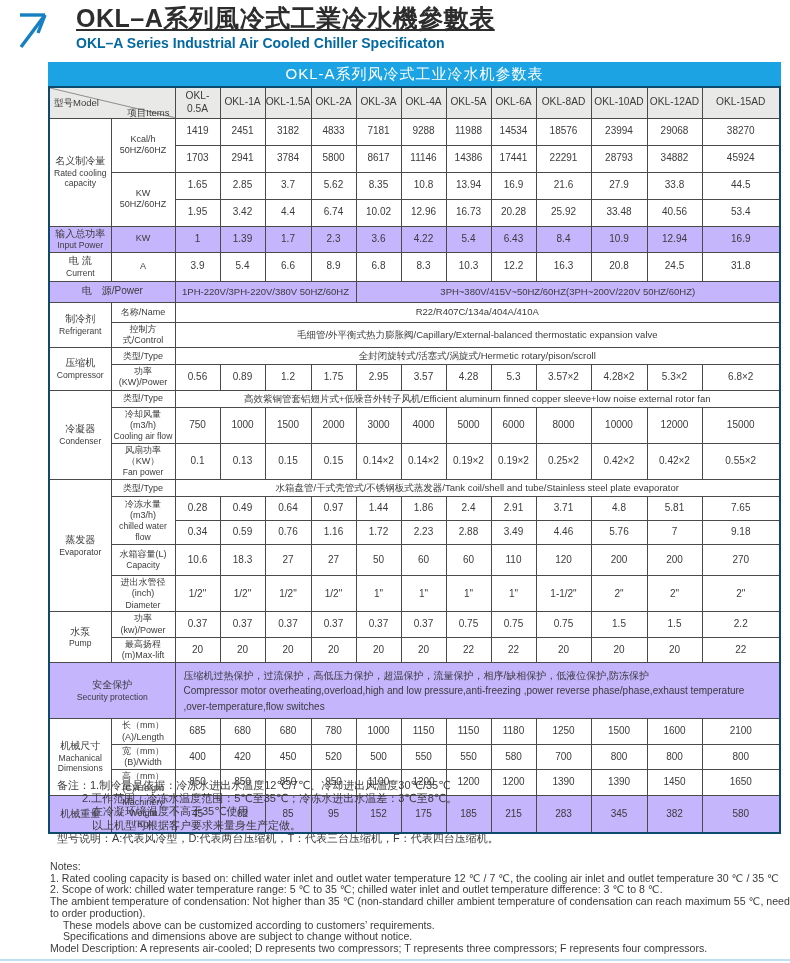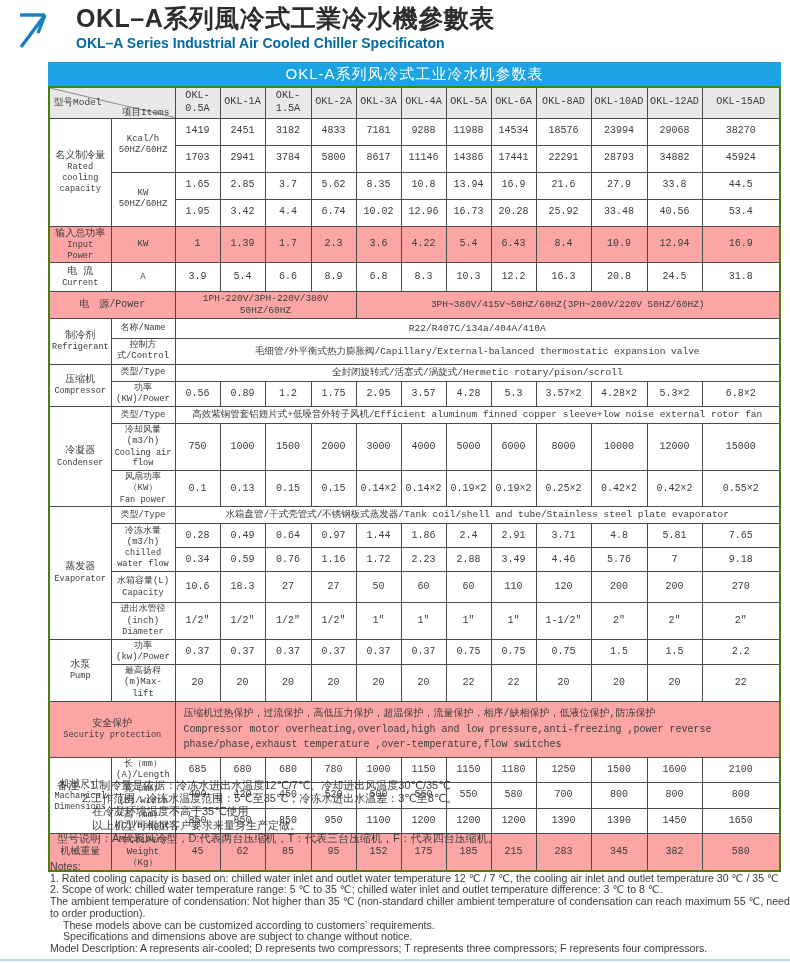--- a/index.html
+++ b/index.html
@@ -3,31 +3,31 @@
 <meta charset="utf-8">
 <style>
   * { box-sizing: border-box; }
   html,body { margin:0; padding:0; }
   body {
     width:790px; height:963px; position:relative; background:#ffffff;
     font-family:"Liberation Sans","DejaVu Sans",sans-serif; color:#333;
     overflow:hidden;
   }
   .brand-icon { position:absolute; left:8px; top:6px; width:46px; height:46px; }
-  .title-zh { position:absolute; left:76px; top:2px; font-size:25px; font-weight:bold; color:#2d2d2d; letter-spacing:0.5px; white-space:nowrap; }
+  .title-zh { position:absolute; left:76px; top:2px; font-size:25px; font-weight:bold; color:#2d2d2d; letter-spacing:0.5px; white-space:nowrap;text-decoration:underline; }
   .title-en { position:absolute; left:76px; top:35px; font-size:14px; font-weight:bold; color:#0369a1; white-space:nowrap; }
 
   .table-wrap { position:absolute; left:48px; top:62px; width:733px; }
   .banner { height:24px; background:#1ba3e3; color:#ffffff; font-size:15px;
             display:flex; align-items:center; justify-content:center; letter-spacing:1px; }
-  table { border-collapse:collapse; table-layout:fixed; width:733px; border:2px solid #4d7c0f;font-family:Liberation Mono, monospace; }
+  table { border-collapse:collapse; table-layout:fixed; width:733px; border:2px solid #0c4a6e; }
   td { border:1px solid #4a4a4a; text-align:center; vertical-align:middle;
        font-size:10px; color:#3b3b3b; padding:1px 2px; line-height:1.25; overflow:hidden; }
   tr.header td { background:#e9e9e7; font-size:10.2px; height:31px; padding:1px 0; }
-  tr.shade td { background:#fca5a5; }
+  tr.shade td { background:#c4b5fd; }
   td.group { font-size:10px; }
   td.group .l2, td.item .l2 { display:block; font-size:8.6px; }
   td.group .l1, td.item .l1 { display:block; }
   td.item { font-size:9px; }
   td.span-text { font-size:9.5px; }
   td.left-text { text-align:left; padding:0 8px; font-size:10px; line-height:1.55; }
   .corner { position:relative; padding:0; }
   .corner svg { position:absolute; left:0; top:0; width:100%; height:100%; }
   .corner .c-model { position:absolute; left:4px; top:9px; font-size:9.5px; }
   .corner .c-items { position:absolute; right:5px; top:13px; font-size:9.5px;margin-top:6px; }

